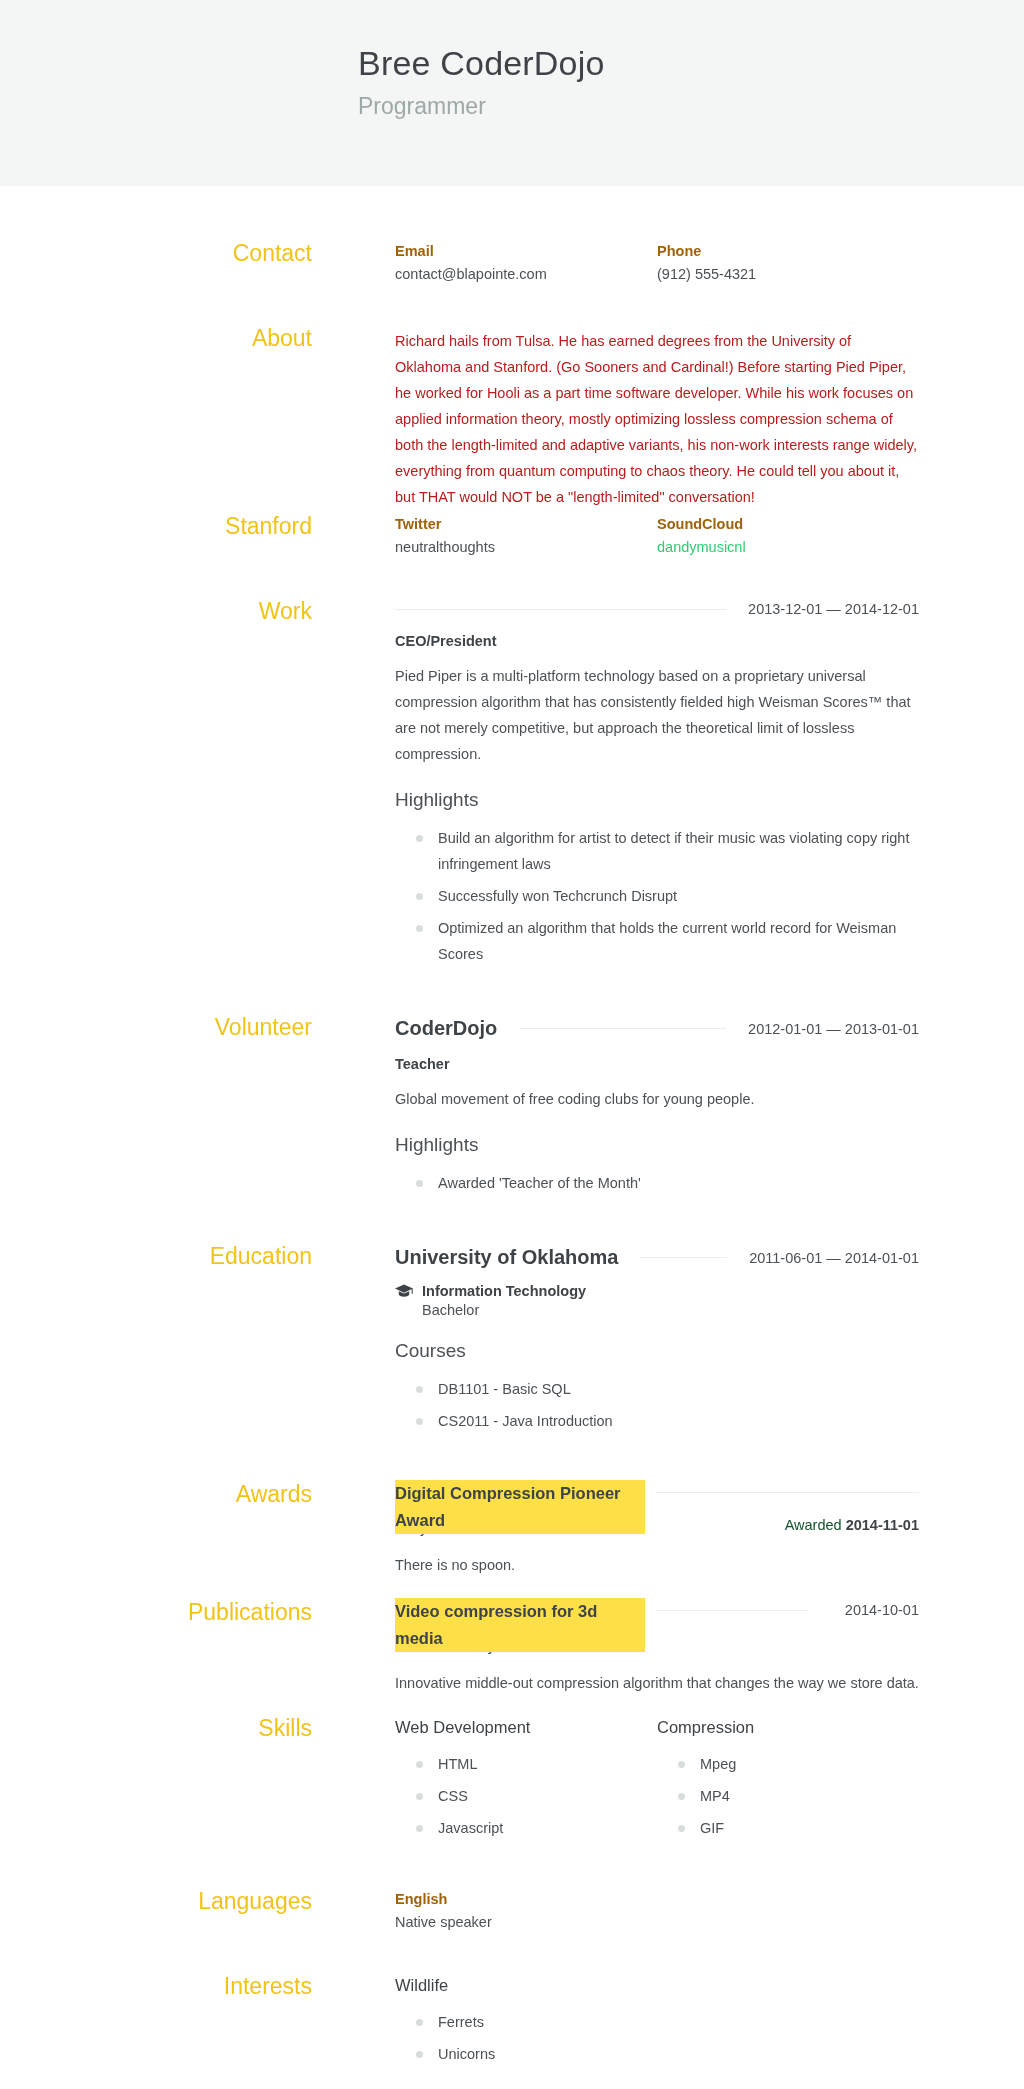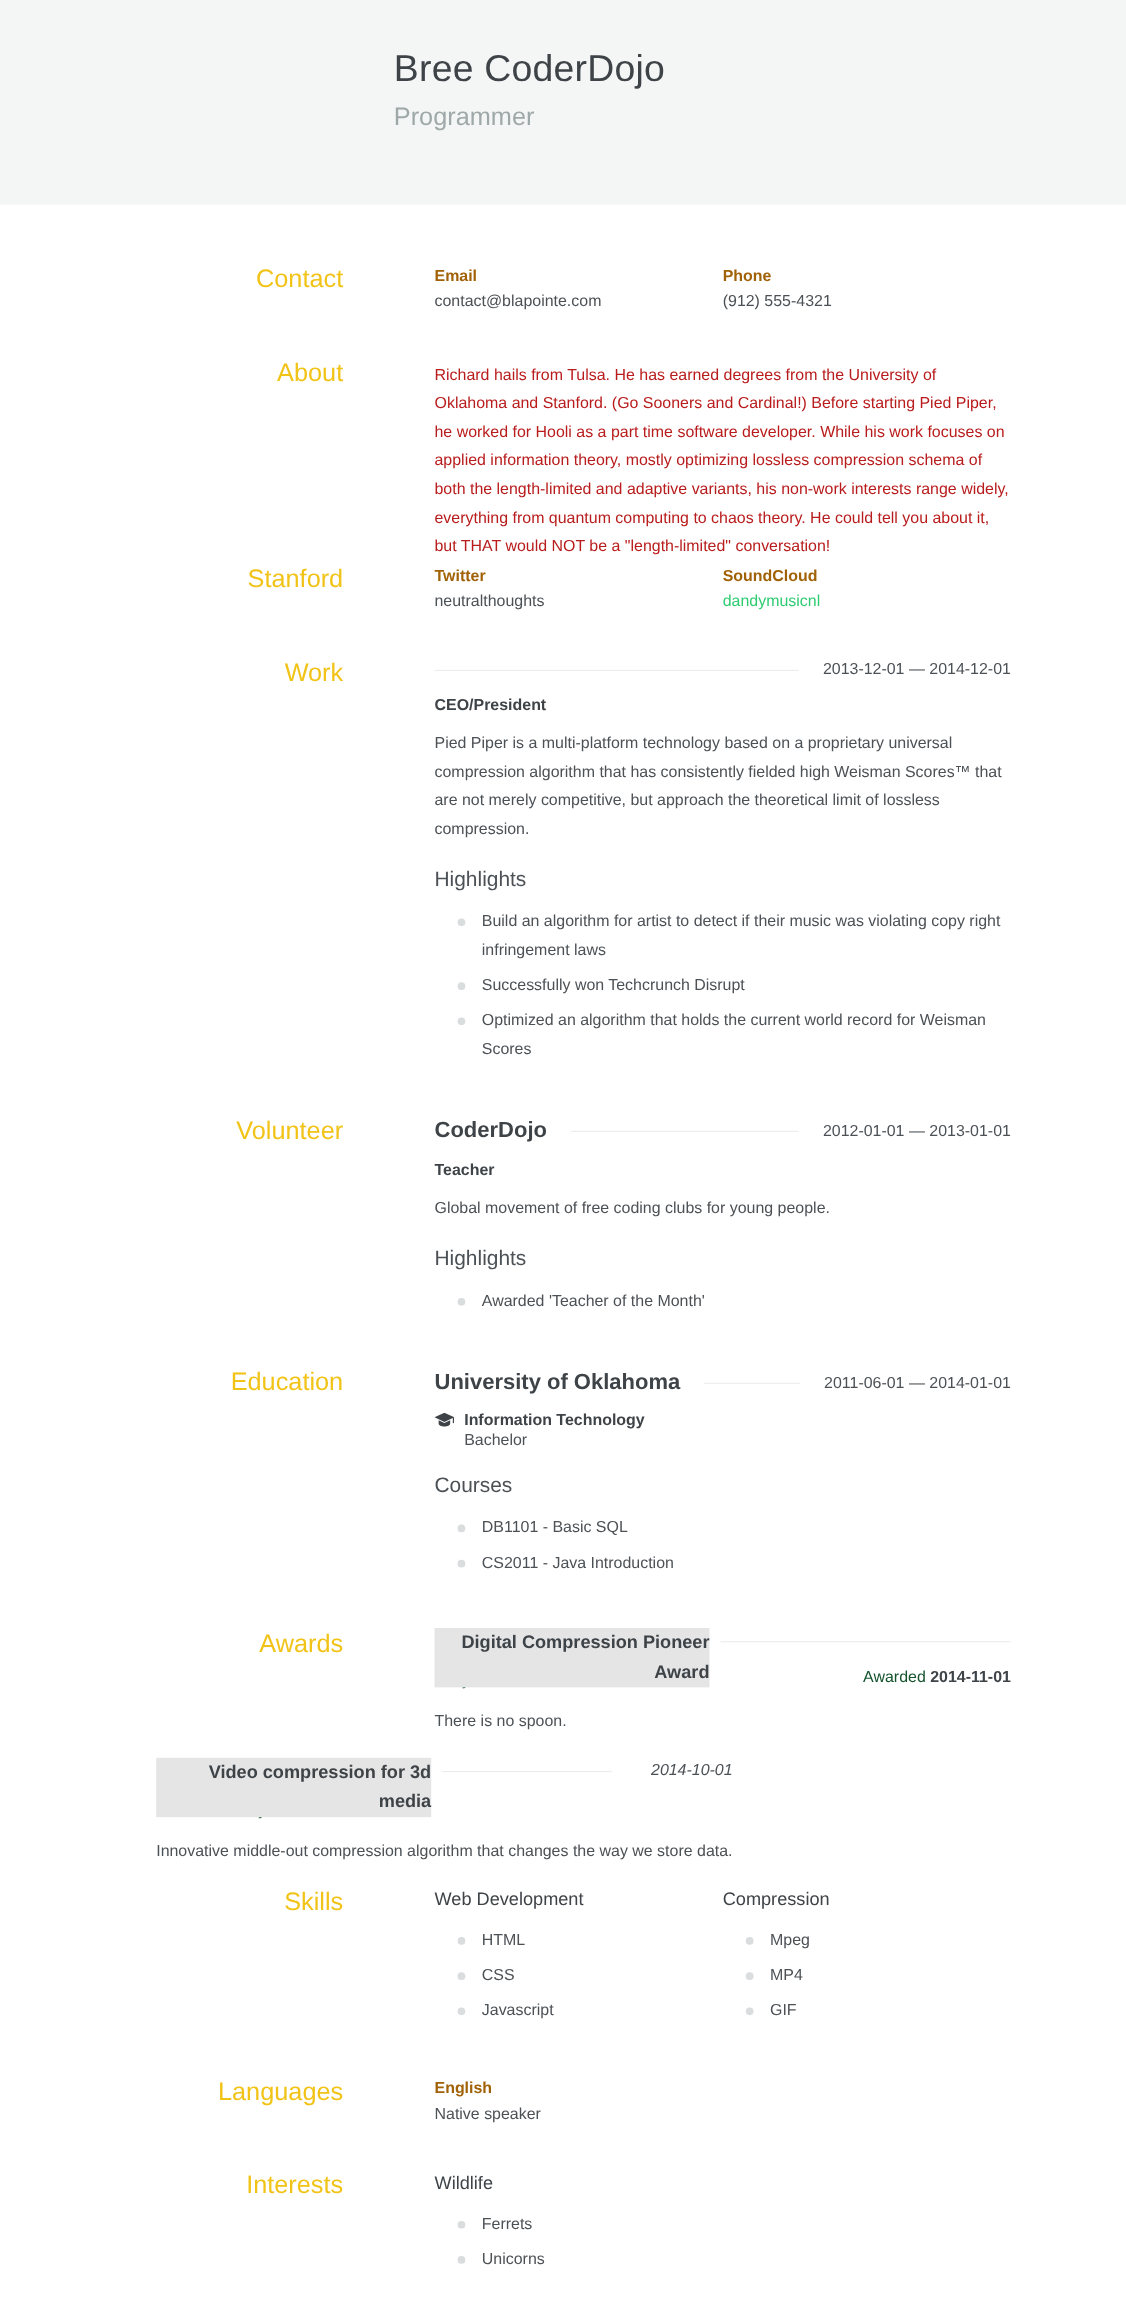--- a/index.html
+++ b/index.html
@@ -74,28 +74,28 @@
   .degree-row { display: flex; align-items: center; margin-top: 14px; }
   .cap-icon { margin-right: 9px; display: inline-flex; }
   .degree-area { font-weight: 700; font-size: 14.5px; color: #3e4348; }
   .degree-type { margin: 3px 0 0 27px; font-size: 14.5px; color: #4c5156; }
   
   .ap-head { position: relative; min-height: 56px; }
   .ap-title {
     position: absolute; top: -4px; left: 0; z-index: 2;
     width: 250px; margin: 0;
     font-size: 16.5px; font-weight: 700; line-height: 27px;
-    color: #3e4348; background: #e5e5e5; text-align: right;
+    color: #3e4348; background: #fde047;
   }
   .ap-line { position: absolute; top: 8px; height: 1px; background: #ececec; left: 260px; right: 0; z-index: 0; }
   .ap-line.pubs { right: 110px; }
   .ap-byline { position: absolute; top: 36px; left: 0; z-index: 1; font-size: 14.5px; }
   .ap-date { position: absolute; right: 0; font-size: 14.5px; white-space: nowrap; }
   .ap-date.awards { top: 33px; }
-  .ap-date.pubs { top: 0; font-style: italic; }
+  .ap-date.pubs { top: 0; }
   .ap-summary { margin: 12px 0 0; line-height: 26px; }
   
   .group-name { font-size: 16.5px; font-weight: 400; color: #3e4348; }
 </style>
 </head>
 <body>
 
 <header class="masthead">
   <div class="masthead-inner">
     <h1 class="person-name">Bree CoderDojo</h1>
@@ -246,20 +246,21 @@
             <span class="muted">Awarded</span>
             <strong>2014-11-01</strong>
           </div>
         </div>
         <p class="ap-summary">There is no spoon.</p>
       </div>
     </div>
   </section>
 
   <section class="section mb-small2">
+    <h2 class="sec-title">Publications</h2>
     <div class="sec-body">
       <div class="entry">
         <div class="ap-head">
           <h3 class="ap-title">Video compression for 3d media</h3>
           <span class="ap-line pubs"></span>
           <div class="ap-byline">
             <span class="muted">Published by</span>
             <strong>Hooli</strong>
           </div>
           <div class="ap-date pubs">

